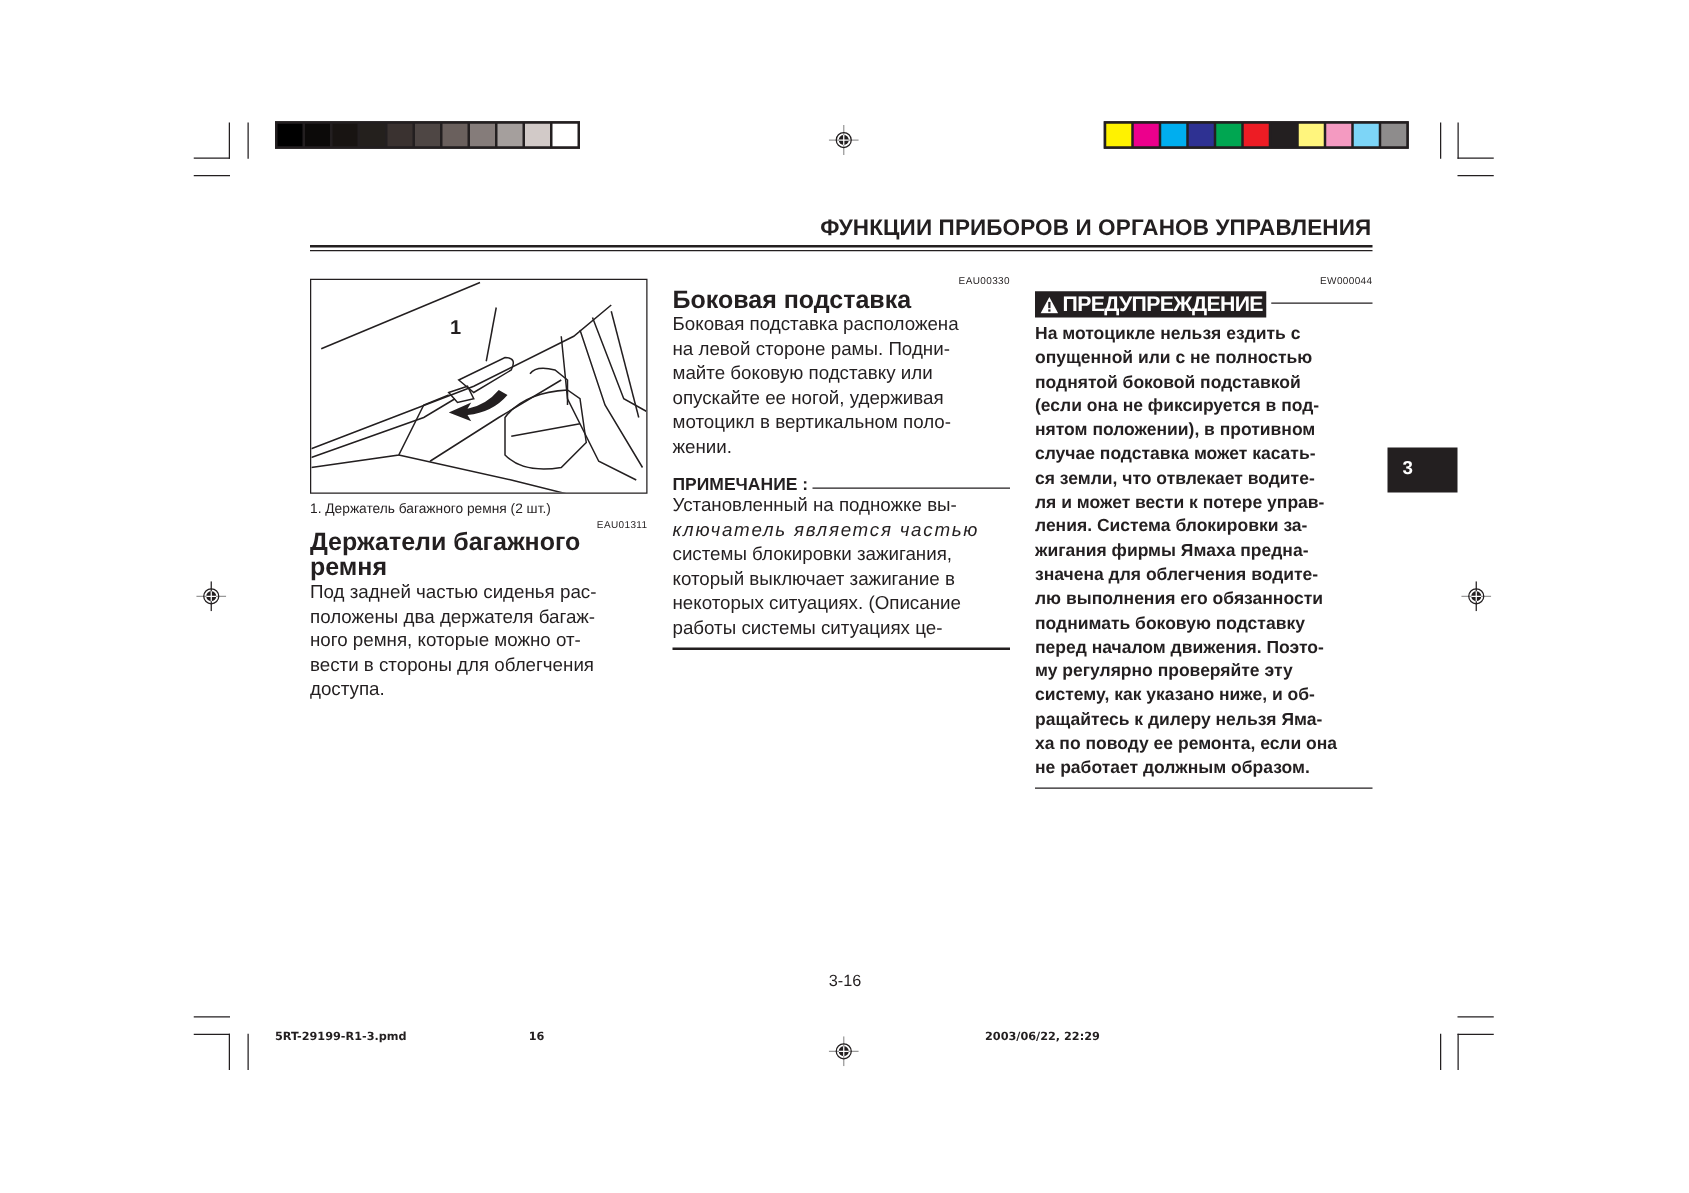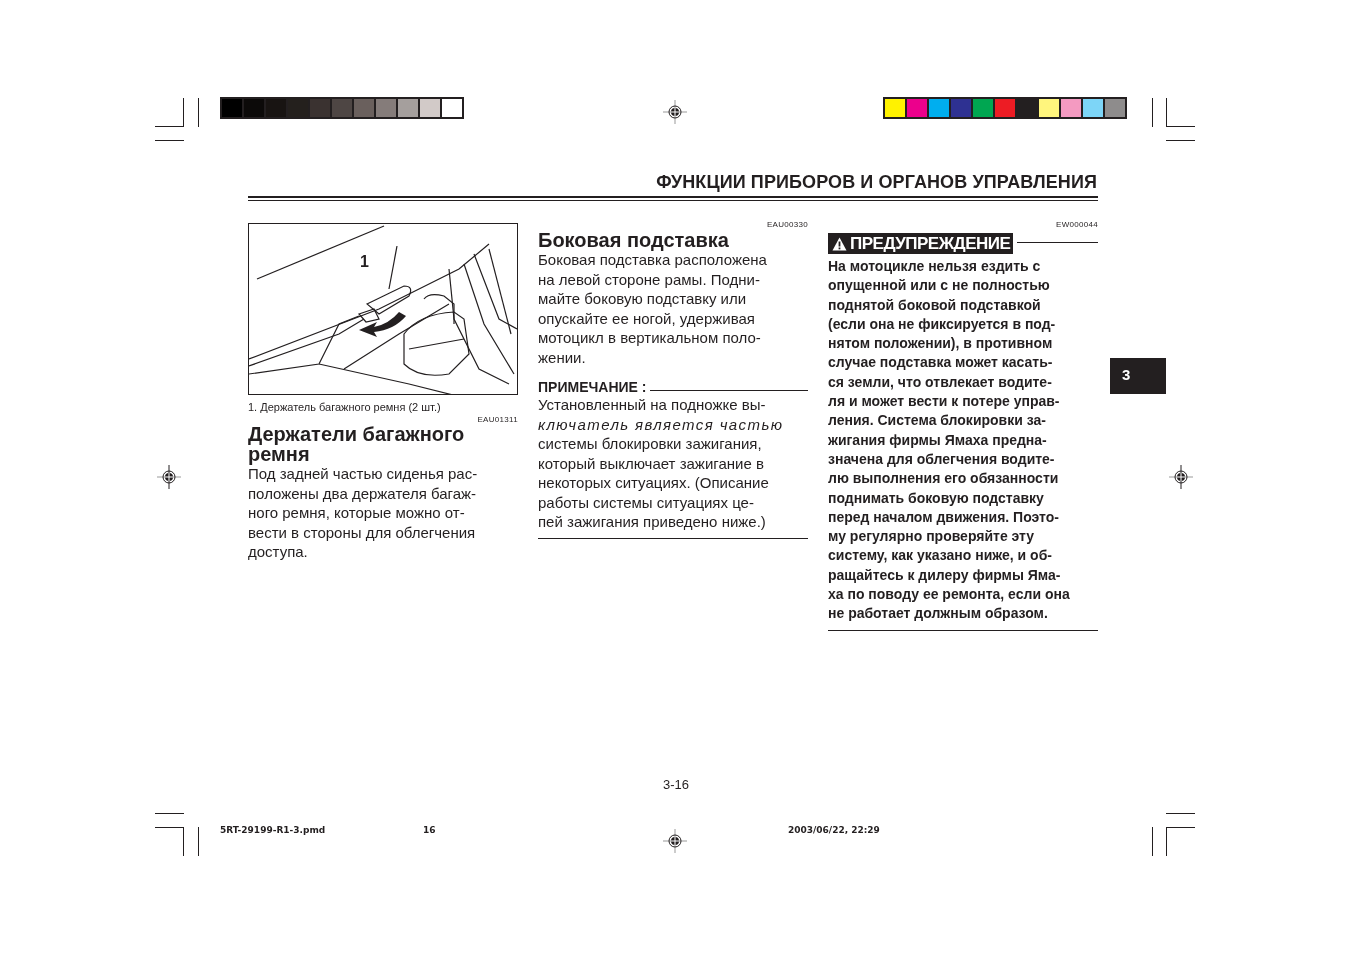--- a/index.html
+++ b/index.html
@@ -172,21 +172,20 @@
       <span>ПРИМЕЧАНИЕ :</span>
       <span class="note-line"></span>
     </div>
     <div class="body-text">
       <div>Установленный на подножке вы-</div>
       <div style="letter-spacing:1.4px;font-style:italic;">ключатель является частью</div>
       <div>системы блокировки зажигания,</div>
       <div>который выключает зажигание в</div>
       <div>некоторых ситуациях. (Описание</div>
       <div>работы системы ситуациях це-</div>
-      <div>пей зажигания приведено ниже.)</div>
     </div>
     <div class="end-rule" style="margin-top:6px;"></div>
   </div>
 </div>
 
 <div class="col code" style="left:828px;top:220px;">EW000044</div>
 <div class="col" style="left:828px;top:233px;">
   <div class="warn-head">
     <div class="warn-badge">
       <svg width="15" height="14" viewBox="0 0 15 14">
@@ -208,21 +207,21 @@
     <div>ся земли, что отвлекает водите-</div>
     <div>ля и может вести к потере управ-</div>
     <div>ления. Система блокировки за-</div>
     <div>жигания фирмы Ямаха предна-</div>
     <div>значена для облегчения водите-</div>
     <div>лю выполнения его обязанности</div>
     <div>поднимать боковую подставку</div>
     <div>перед началом движения. Поэто-</div>
     <div>му регулярно проверяйте эту</div>
     <div>систему, как указано ниже, и об-</div>
-    <div>ращайтесь к дилеру фирмы Яма-</div>
+    <div>ращайтесь к дилеру нельзя Яма-</div>
     <div>ха по поводу ее ремонта, если она</div>
     <div>не работает должным образом.</div>
   </div>
   <div class="end-rule" style="margin-top:6px;"></div>
 </div>
 
 <div class="side-tab">3</div>
 
 <div class="abs" style="left:663px;top:777px;font-size:13px;">3-16</div>
 

